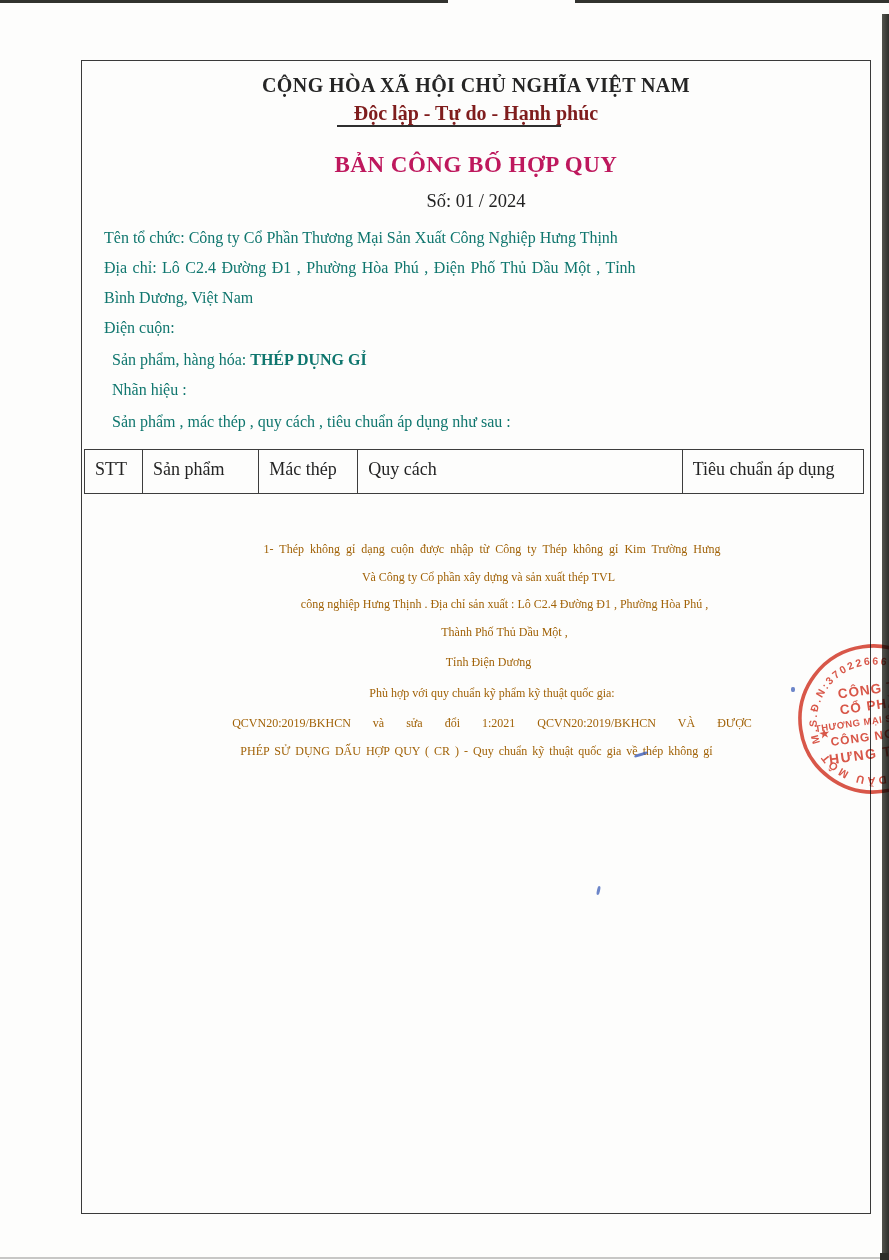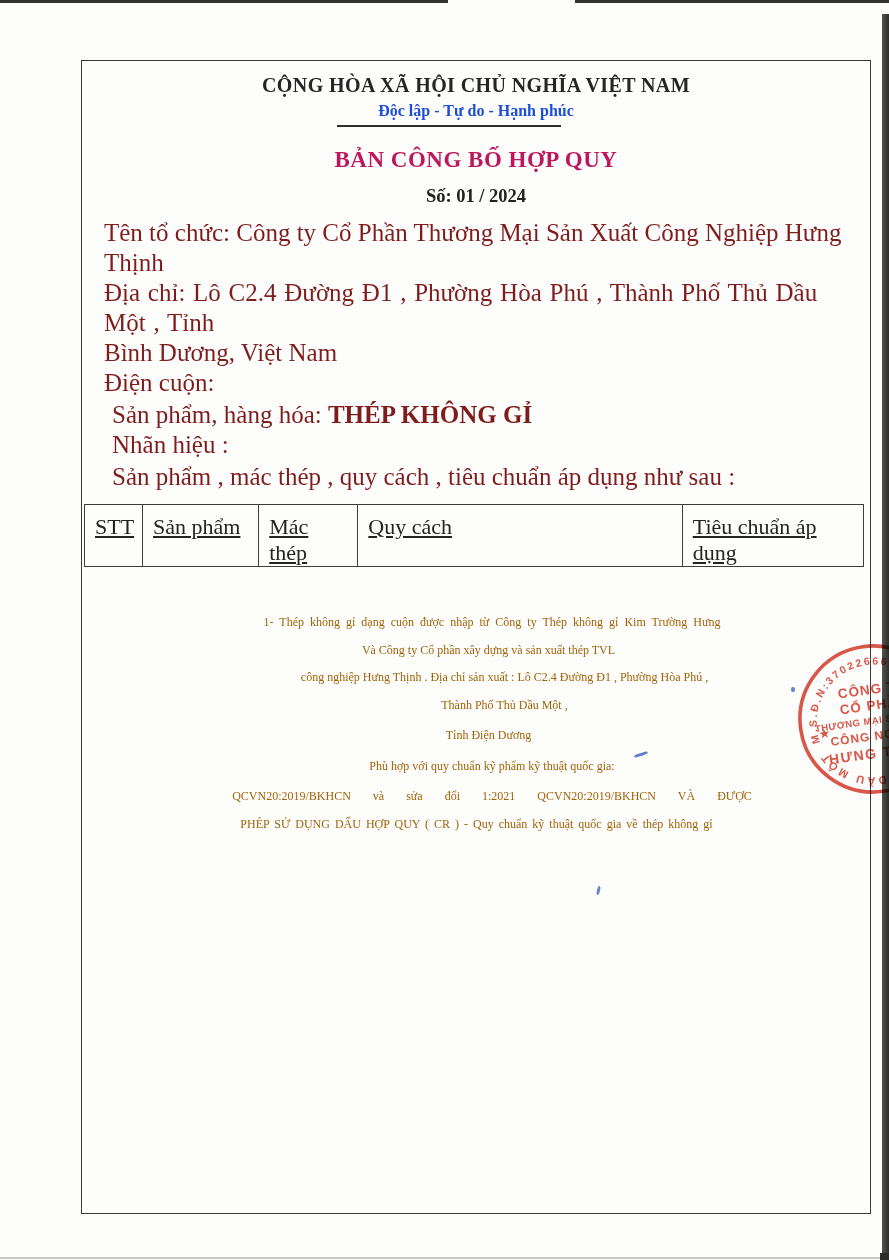--- a/index.html
+++ b/index.html
@@ -9,33 +9,33 @@
   .edge{position:absolute;background:#32332f;}
   #edge-top-a{left:0;top:0;width:448px;height:3px;}
   #edge-top-b{left:575px;top:0;width:314px;height:3px;}
   #edge-right{right:0;top:14px;width:7px;height:1246px;background:linear-gradient(to left,#2e2f2b,#53544e);}
   #edge-bottom{left:0;bottom:1px;width:889px;height:2px;background:#c7c7c5;}
   #edge-corner{right:0;bottom:0;width:9px;height:7px;background:#2c2d29;}
   
   #frame{position:absolute;left:69px;top:60px;width:788px;height:1152px;border:1.6px solid #3a3a3a;margin-left:12px;}
   .center{text-align:center;}
   #nat-line1{margin-top:13px;font-size:20px;font-weight:bold;letter-spacing:.4px;color:#252525;}
-  #nat-line2{margin-top:5px;font-size:16px;font-weight:bold;color:#1d4ed8;}
+  #nat-line2{margin-top:5px;font-size:20px;font-weight:bold;color:#7f1d1d;}
   #nat-underline{position:absolute;left:255px;top:64px;width:224px;height:2px;background:#2e2e2e;}
   #doc-title{margin-top:27px;font-size:23px;font-weight:bold;letter-spacing:.5px;color:#be185d;}
-  #doc-number{margin-top:13px;font-size:18.5px;font-weight:bold;}
-  .para{font-size:25px;line-height:30px;color:#7f1d1d;}
+  #doc-number{margin-top:13px;font-size:18.5px;}
+  .para{font-size:16px;line-height:30px;color:#0f766e;}
   #org-block{margin-top:11px;padding-left:22px;padding-right:6px;}
   #addr-1{word-spacing:1.5px;}
   #prod-block{margin-top:2px;padding-left:30px;}
   .b{font-weight:bold;}
   #tbl-intro{margin-top:2px;}
   
   #spec-table{border-collapse:collapse;margin:12px 0 0 2px;table-layout:fixed;width:780px;
-              font-size:22px;color:#242424;text-decoration:underline;}
+              font-size:18px;color:#242424;}
   #spec-table th,#spec-table td{border:1.5px solid #3d3d3d;vertical-align:top;font-weight:normal;}
   #spec-table thead tr{height:44px;}
   #spec-table th{text-align:left;padding:9px 6px 0 10px;}
   th.c-stt,td.c-stt{text-align:center;padding-left:0;padding-right:0;}
   col.c-stt{width:58px;} col.c-prod{width:116px;} col.c-grade{width:99px;}
   col.c-spec{width:324px;} col.c-std{width:181px;}
   
   #notes{margin-top:42px;padding-right:5px;}
   .note{font-size:12px;line-height:27.5px;color:#a16207;text-align:center;}
   .n-item{padding-left:37px;}
@@ -69,27 +69,27 @@
   <div id="frame">
     <div id="nat-line1" class="center">CỘNG HÒA XÃ HỘI CHỦ NGHĨA VIỆT NAM</div>
     <div id="nat-line2" class="center">Độc lập - Tự do - Hạnh phúc</div>
     <div id="nat-underline"></div>
 
     <div id="doc-title" class="center">BẢN CÔNG BỐ HỢP QUY</div>
     <div id="doc-number" class="center">Số: 01 / 2024</div>
 
     <div id="org-block">
       <div class="para" id="org-line">Tên tổ chức: Công ty Cổ Phần Thương Mại Sản Xuất Công Nghiệp Hưng Thịnh</div>
-      <div class="para" id="addr-1">Địa chỉ: Lô C2.4 Đường Đ1 , Phường Hòa Phú , Thành Phố Thủ Dầu Một , Tỉnh</div>
+      <div class="para" id="addr-1">Địa chỉ: Lô C2.4 Đường Đ1 , Phường Hòa Phú , Điện Phố Thủ Dầu Một , Tỉnh</div>
       <div class="para">Bình Dương, Việt Nam</div>
       <div class="para">Điện cuộn:</div>
     </div>
 
     <div id="prod-block">
-      <div class="para"><span>Sản phẩm, hàng hóa: </span><span class="b">THÉP KHÔNG GỈ</span></div>
+      <div class="para"><span>Sản phẩm, hàng hóa: </span><span class="b">THÉP DỤNG GỈ</span></div>
       <div class="para">Nhãn hiệu :</div>
       <div class="para" id="tbl-intro">Sản phẩm , mác thép , quy cách , tiêu chuẩn áp dụng như sau :</div>
     </div>
 
     <table id="spec-table">
       <colgroup>
         <col class="c-stt">
           <col class="c-prod">
           <col class="c-grade">
           <col class="c-spec">

